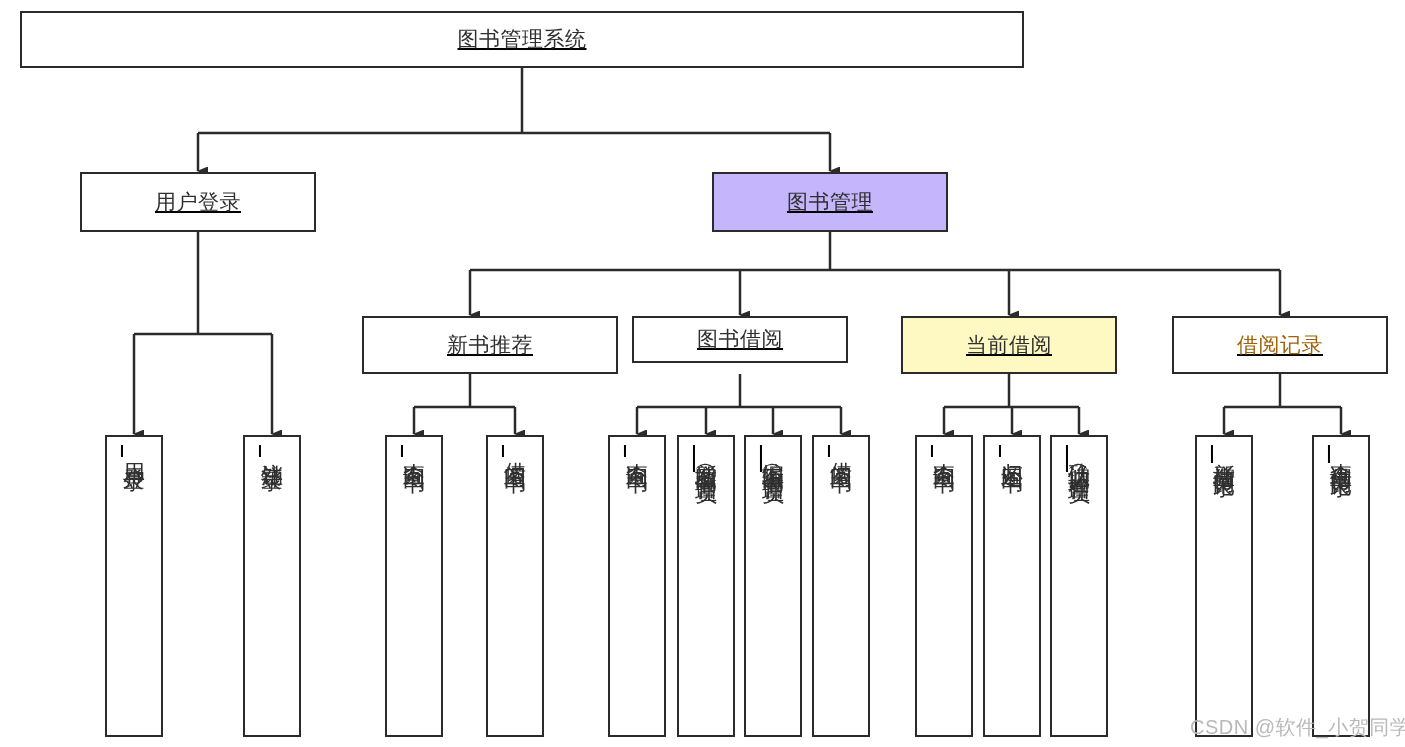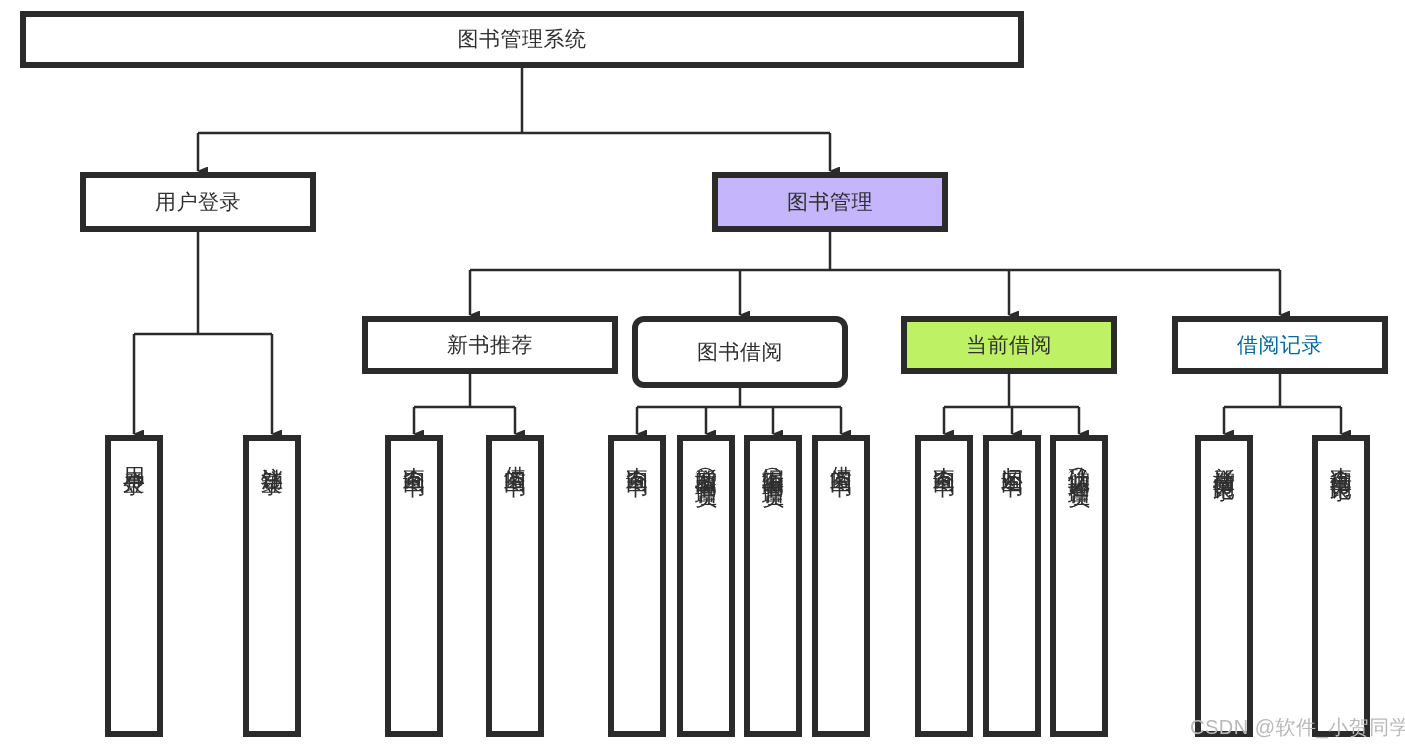--- a/index.html
+++ b/index.html
@@ -21,25 +21,26 @@
     position: absolute;
     left: 0;
     top: 0;
     width: 1405px;
     height: 747px;
   }
   .node {
     position: absolute;
     box-sizing: border-box;
     background: #ffffff;
-    border: 6px solid #1d4ed8;
+    border: 2px solid #1d4ed8;
     display: flex;
     align-items: center;
     justify-content: center;
     overflow: hidden;
+    text-decoration: underline;
   }
   .node .node-label {
     color: #2f2f2f;
     text-align: center;
     line-height: 1.18;
     letter-spacing: 0.5px;
   }
   .node.horiz .node-label {
     font-size: 21px;
   }
@@ -116,28 +117,28 @@
       </div>
       <div class="node horiz" style="left: 80px; top: 172px; width: 236px; height: 60px; border-color: rgb(43, 43, 43); background: rgb(255, 255, 255);">
         <span class="node-label" style="color: rgb(47, 47, 47);">用户登录</span>
       </div>
       <div class="node horiz" style="left: 712px; top: 172px; width: 236px; height: 60px; border-color: rgb(43, 43, 43); background: #c4b5fd;">
         <span class="node-label" style="color: rgb(47, 47, 47);">图书管理</span>
       </div>
       <div class="node horiz" style="left: 362px; top: 316px; width: 256px; height: 58px; border-color: rgb(43, 43, 43); background: rgb(255, 255, 255);">
         <span class="node-label" style="color: rgb(47, 47, 47);">新书推荐</span>
       </div>
-      <div class="node horiz" style="left: 632px; top: 316px; width: 216px; height: 72px; border-color: rgb(43, 43, 43); background: rgb(255, 255, 255); border-radius: 12px;">
+      <div class="node horiz" style="left: 632px; top: 316px; width: 216px; height: 47px; border-color: rgb(43, 43, 43); background: rgb(255, 255, 255);">
         <span class="node-label" style="color: rgb(47, 47, 47);">图书借阅</span>
       </div>
-      <div class="node horiz" style="left: 901px; top: 316px; width: 216px; height: 58px; border-color: rgb(43, 43, 43); background: #bef264;">
+      <div class="node horiz" style="left: 901px; top: 316px; width: 216px; height: 58px; border-color: rgb(43, 43, 43); background: #fef9c3;">
         <span class="node-label" style="color: rgb(47, 47, 47);">当前借阅</span>
       </div>
       <div class="node horiz" style="left: 1172px; top: 316px; width: 216px; height: 58px; border-color: rgb(43, 43, 43); background: rgb(255, 255, 255);">
-        <span class="node-label" style="color: #0369a1;">借阅记录</span>
+        <span class="node-label" style="color: #a16207;">借阅记录</span>
       </div>
       <div class="node vert" style="left: 105px; top: 435px; width: 58px; height: 302px; border-color: rgb(43, 43, 43); background: rgb(255, 255, 255);">
         <span class="node-label" style="color: rgb(47, 47, 47);">用户登录</span>
       </div>
       <div class="node vert" style="left: 243px; top: 435px; width: 58px; height: 302px; border-color: rgb(43, 43, 43); background: rgb(255, 255, 255);">
         <span class="node-label" style="color: rgb(47, 47, 47);">注销登录</span>
       </div>
       <div class="node vert" style="left: 385px; top: 435px; width: 58px; height: 302px; border-color: rgb(43, 43, 43); background: rgb(255, 255, 255);">
         <span class="node-label" style="color: rgb(47, 47, 47);">查询图书</span>
       </div>

